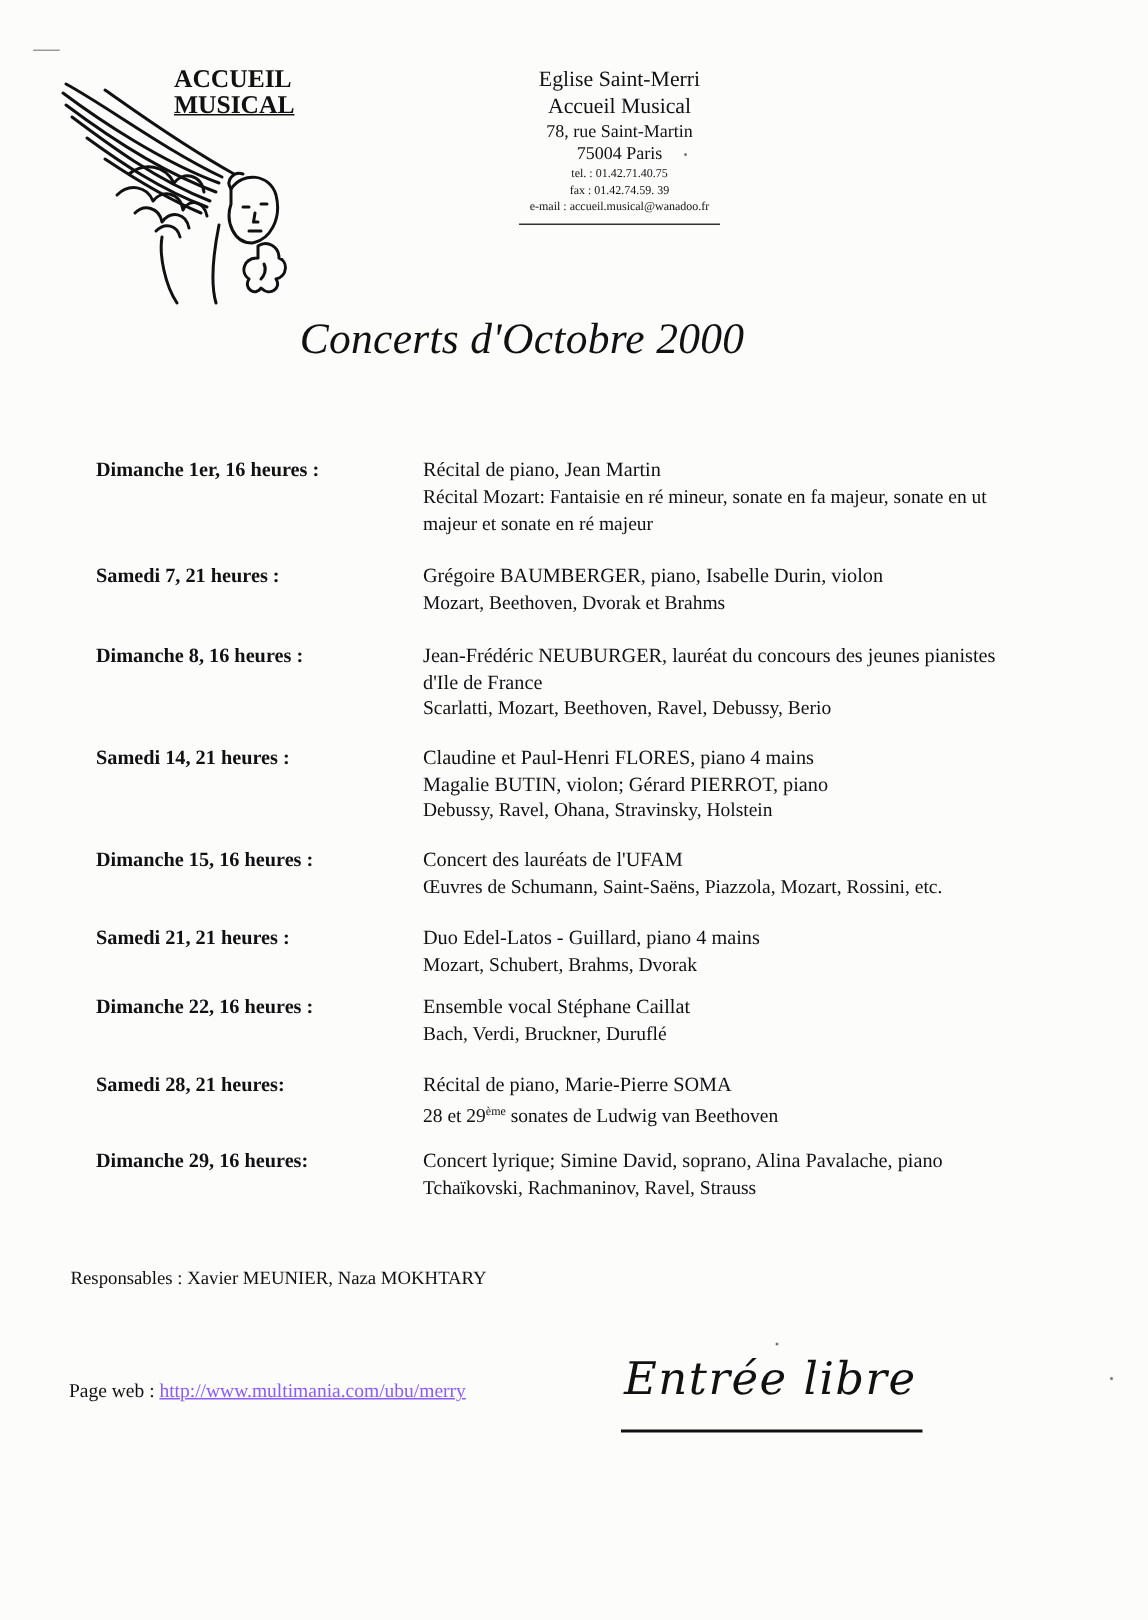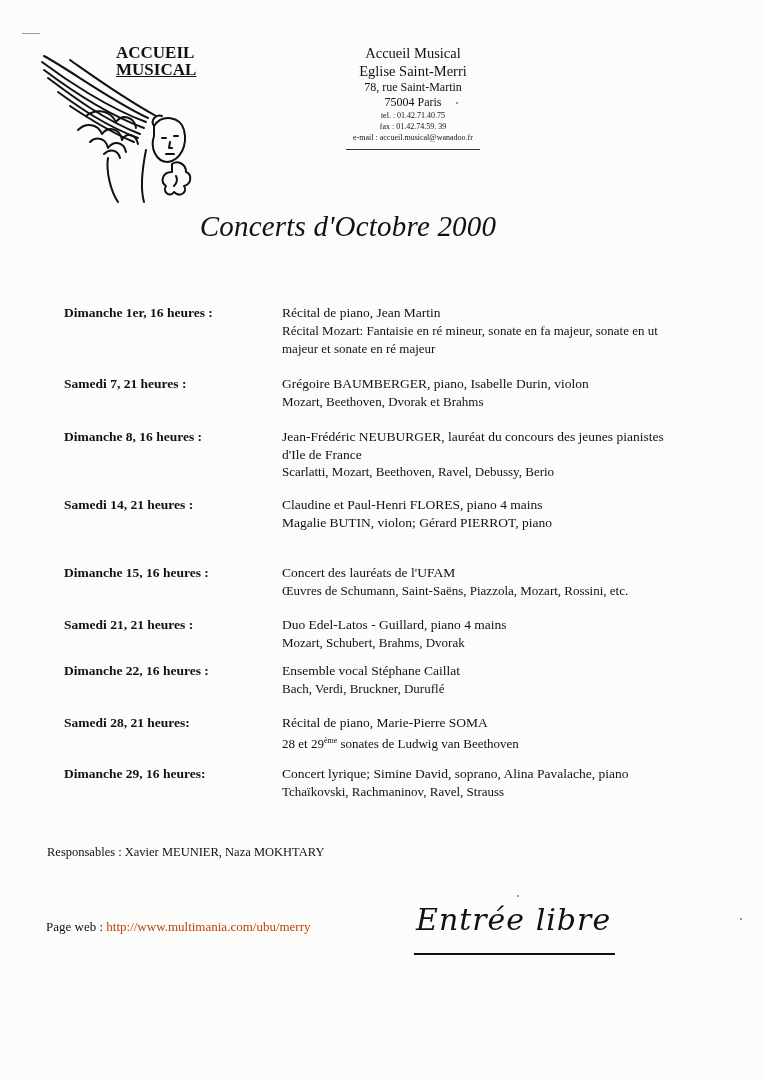--- a/index.html
+++ b/index.html
@@ -32,21 +32,21 @@
     position: absolute; left: 50px; font-weight: bold; font-size: 13.5px; line-height: 17px;
     font-family: "Liberation Serif", serif;
     margin-left: 14px;
   }
   .c-info { position: absolute; left: 282px; width: 450px; }
   .c-perf { font-weight: normal; font-size: 13.5px; line-height: 17.5px; }
   .c-prog { font-size: 13px; line-height: 18px; }
   .c-prog sup { font-size: 8px; }
   .responsables { position: absolute; left: 47px; top: 845px; font-size: 12.5px; }
   .pageweb { position: absolute; left: 46px; top: 919px; font-size: 13px; }
-  .pageweb a { color: #c2410c; }
+  .pageweb a { color: #8b5cf6; text-decoration: underline; }
   .entree {
     position: absolute; left: 414px; top: 903px; font-size: 30px; font-style: italic;
     font-family: "DejaVu Serif", serif; letter-spacing: 1px; color: #111;
     border-bottom: 2px solid #111; padding: 0 4px 16px 2px; line-height: 34px;
   }
   .speck { position: absolute; width: 2px; height: 2px; background: #777; border-radius: 1px; }
 </style>
 </head>
 <body>
 
@@ -78,22 +78,22 @@
     </g>
   </svg>
   <div class="logo-text">
     <div>ACCUEIL</div>
     <div>MUSICAL</div>
   </div>
 </div>
 <div class="speck" style="left:22px;top:33px;width:18px;height:1px;background:#999;"></div>
 
 <div class="header-block">
+  <div class="l1">Eglise Saint-Merri</div>
   <div class="l1">Accueil Musical</div>
-  <div class="l1">Eglise Saint-Merri</div>
   <div class="l2">78, rue Saint-Martin</div>
   <div class="l2">75004 Paris</div>
   <div class="l3">tel. : 01.42.71.40.75</div>
   <div class="l3">fax : 01.42.74.59. 39</div>
   <div class="l3">e-mail : accueil.musical@wanadoo.fr</div>
   <div class="header-rule"></div>
 </div>
 
 <div class="title">Concerts d'Octobre 2000</div>
 
@@ -122,20 +122,21 @@
       <div class="c-perf">d'Ile de France</div>
       <div class="c-prog">Scarlatti, Mozart, Beethoven, Ravel, Debussy, Berio</div>
     </div>
   </div>
 
   <div class="concert" style="top:192px">
     <div class="c-date">Samedi 14, 21 heures :</div>
     <div class="c-info">
       <div class="c-perf">Claudine et Paul-Henri FLORES, piano 4 mains</div>
       <div class="c-perf">Magalie BUTIN, violon; Gérard PIERROT, piano</div>
+      <div class="c-prog">Debussy, Ravel, Ohana, Stravinsky, Holstein</div>
     </div>
   </div>
 
   <div class="concert" style="top:260px">
     <div class="c-date">Dimanche 15, 16 heures :</div>
     <div class="c-info">
       <div class="c-perf">Concert des lauréats de l'UFAM</div>
       <div class="c-prog">Œuvres de Schumann, Saint-Saëns, Piazzola, Mozart, Rossini, etc.</div>
     </div>
   </div>

